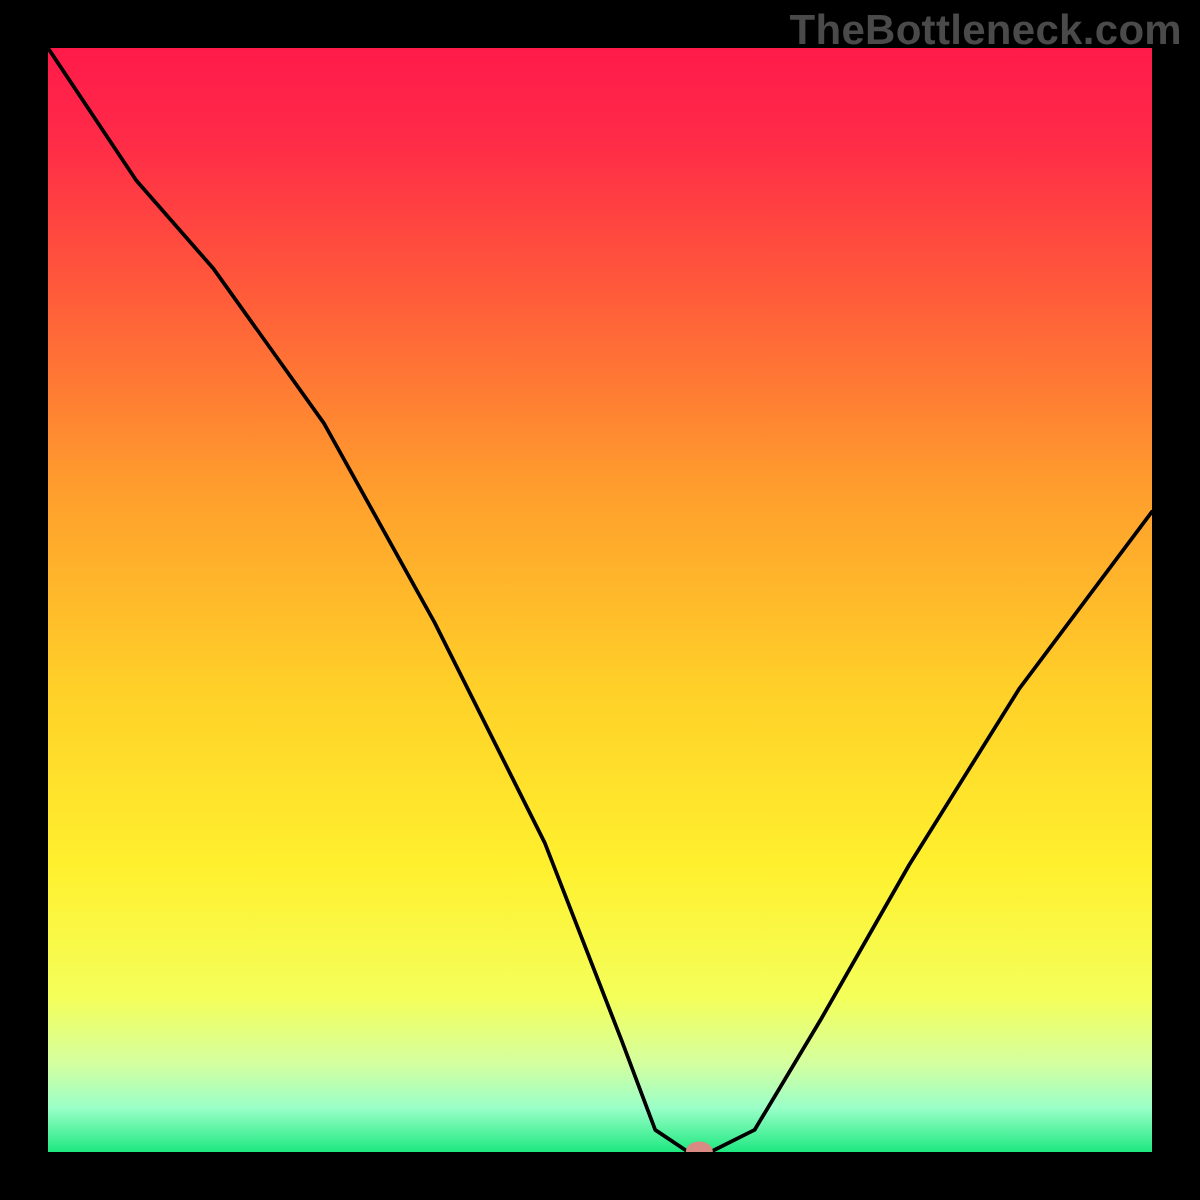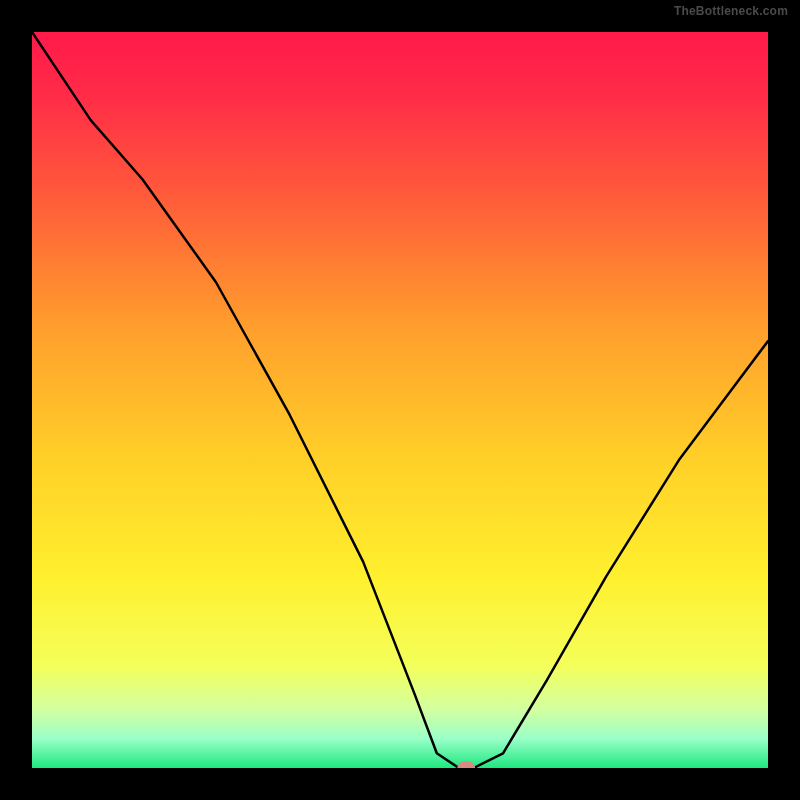--- a/index.html
+++ b/index.html
@@ -15,21 +15,21 @@
     position: relative;
     width: 800px;
     height: 800px;
     background: #000;
   }
   .watermark {
     position: absolute;
     top: 4px;
     right: 12px;
     color: #4a4a4a;
-    font-size: 12px;
+    font-size: 28px;
     font-weight: 600;
     letter-spacing: 0.2px;
     z-index: 10;
   }
   .plot {
     position: absolute;
     left: 32px;
     top: 32px;
     width: 736px;
     height: 736px;

